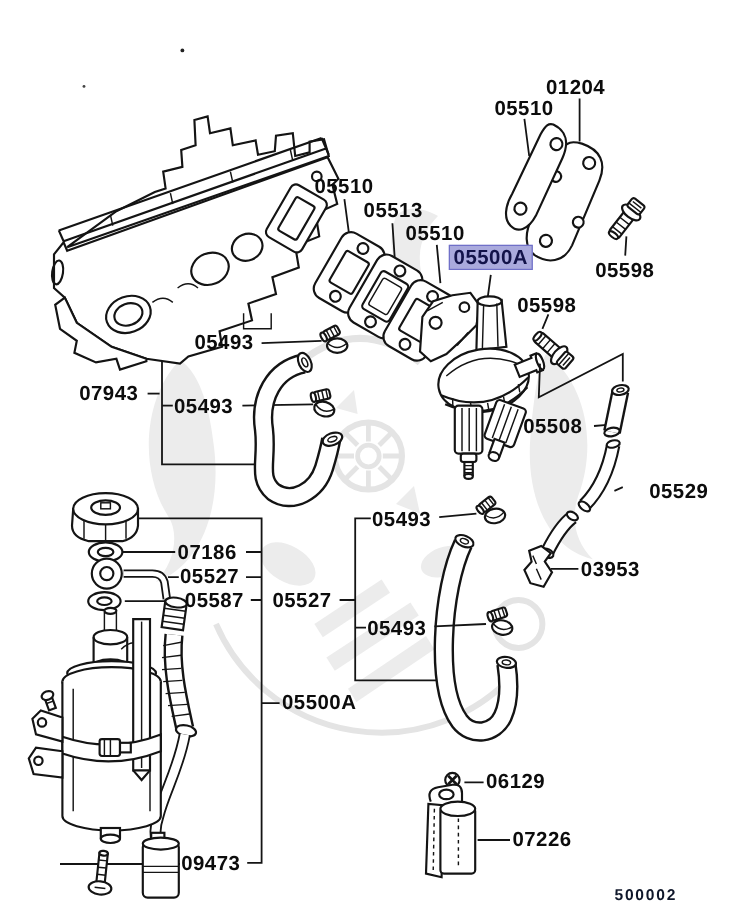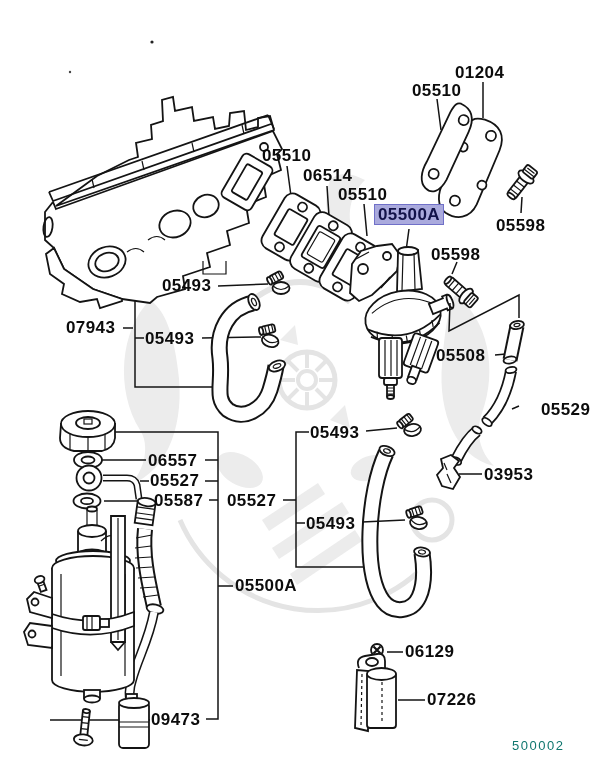--- a/index.html
+++ b/index.html
@@ -3,21 +3,21 @@
 <meta charset="utf-8">
 <style>
   html,body { margin:0; padding:0; background:#ffffff; }
   .stage { position:relative; width:609px; height:768px; background:#ffffff; overflow:hidden;
            font-family:"Liberation Sans", sans-serif; }
   .stage svg { position:absolute; left:0; top:0; }
   .lbl { position:absolute; font-weight:bold; font-size:17px; letter-spacing:.4px;
          color:#0c0c0c; white-space:nowrap; line-height:19px; }
   .hl  { background:#aaaadd; border:1.6px solid #7070c8; color:#13134a; padding:0 3px;
          line-height:19px; }
-  .code { position:absolute; font-weight:normal; font-size:13px; letter-spacing:1.5px; color:#0f766e; }
+  .code { position:absolute; font-weight:bold; font-size:13px; letter-spacing:1.5px; color:#0f172a; }
   
   .w    { fill:#ffffff; stroke:#141414; stroke-width:1.8; }
   .nf   { fill:none; stroke:#141414; stroke-width:1.8; }
   .thin { fill:none; stroke:#141414; stroke-width:1.2; }
   .led  { fill:none; stroke:#141414; stroke-width:1.5; }
   .wm   { fill:#ececec; stroke:none; }
   .wml  { fill:none; stroke:#e4e4e4; }
 </style>
 </head>
 <body>
@@ -344,34 +344,34 @@
   <g class="led">
     <path d="M362,522 L405,520"></path>
     <path d="M450,303 L449,331 L519,295 L519,318"></path>
   </g>
 </svg>
 
 <div class="lbl" style="left:455px;top:63px">01204</div>
 <div class="lbl" style="left:412px;top:81px">05510</div>
 <div class="lbl" style="left:496px;top:216px">05598</div>
 <div class="lbl" style="left:262px;top:146px">05510</div>
-<div class="lbl" style="left:303px;top:166px">06514</div>
+<div class="lbl" style="left:303px;top:166px">05513</div>
 <div class="lbl" style="left:338px;top:185px">05510</div>
 <div class="lbl hl" style="left:374px;top:204px">05500A</div>
 <div class="lbl" style="left:431px;top:245px">05598</div>
 <div class="lbl" style="left:436px;top:346px">05508</div>
 <div class="lbl" style="left:541px;top:400px">05529</div>
 <div class="lbl" style="left:162px;top:276px">05493</div>
 <div class="lbl" style="left:66px;top:318px">07943</div>
 <div class="lbl" style="left:145px;top:329px">05493</div>
 <div class="lbl" style="left:310px;top:423px">05493</div>
 <div class="lbl" style="left:484px;top:465px">03953</div>
 <div class="lbl" style="left:306px;top:514px">05493</div>
 <div class="lbl" style="left:227px;top:491px">05527</div>
-<div class="lbl" style="left:148px;top:451px">06557</div>
+<div class="lbl" style="left:148px;top:451px">07186</div>
 <div class="lbl" style="left:150px;top:471px">05527</div>
 <div class="lbl" style="left:154px;top:491px">05587</div>
 <div class="lbl" style="left:235px;top:576px">05500A</div>
 <div class="lbl" style="left:151px;top:710px">09473</div>
 <div class="lbl" style="left:405px;top:642px">06129</div>
 <div class="lbl" style="left:427px;top:690px">07226</div>
 
 <div class="code" style="left:512px;top:738px">500002</div>
 
 </div>

